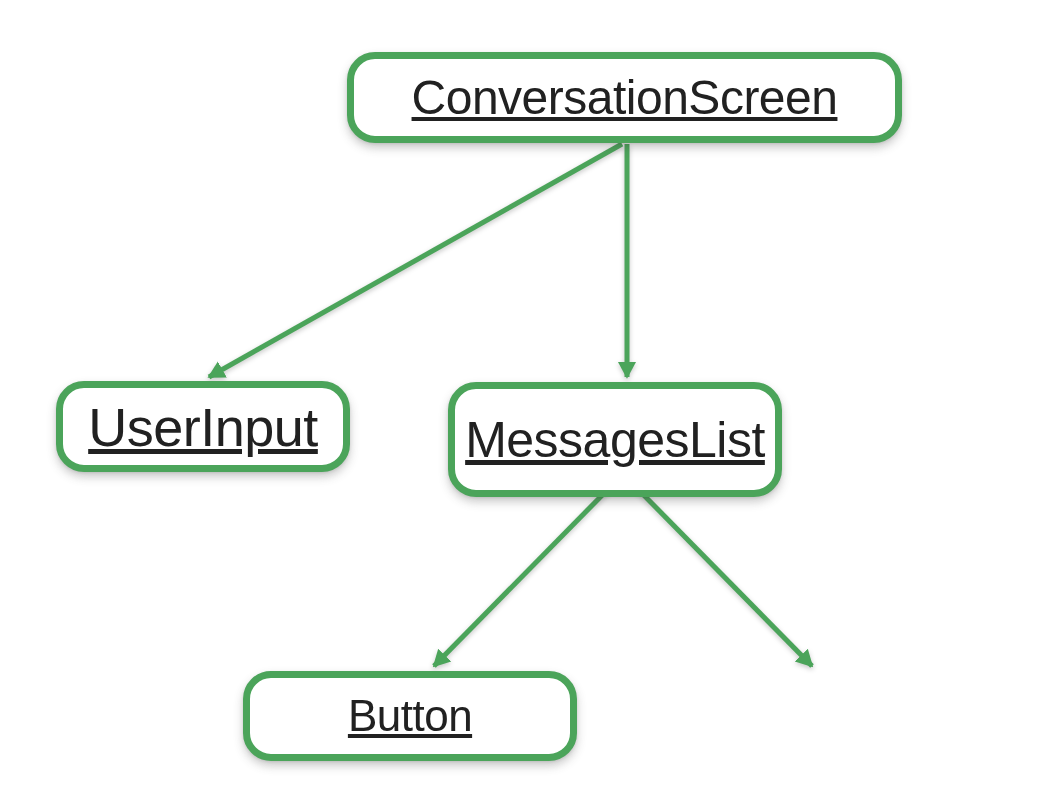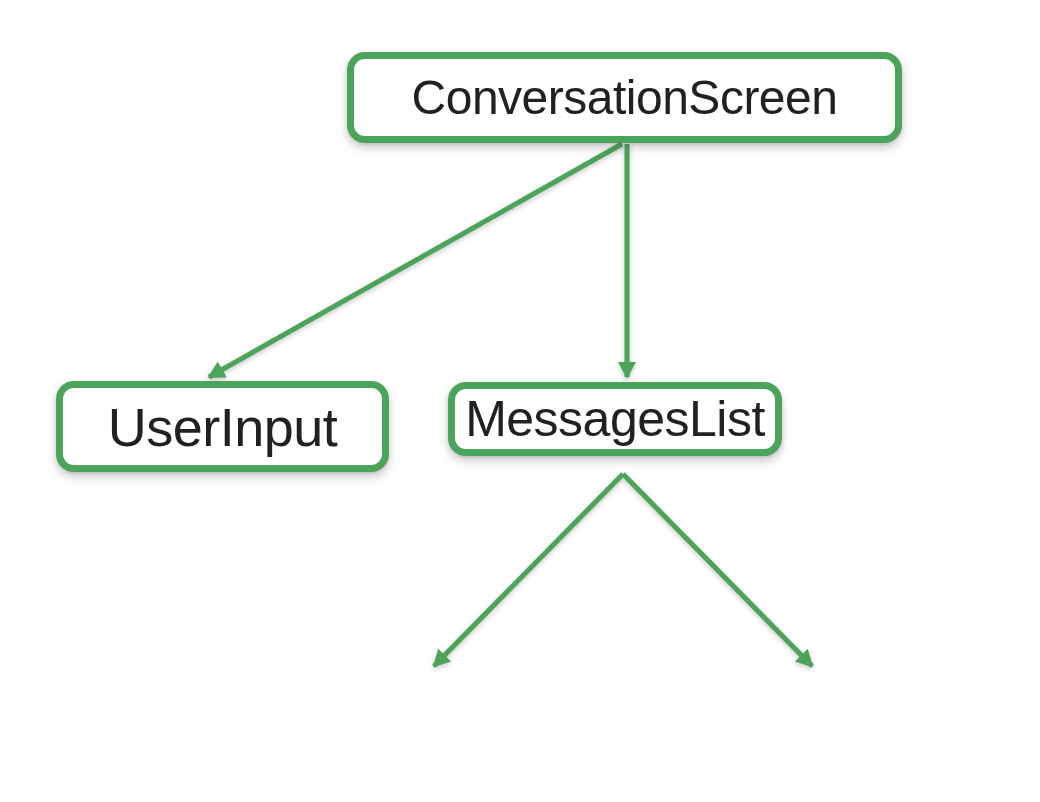--- a/index.html
+++ b/index.html
@@ -24,32 +24,33 @@
   }
   .edges line {
     stroke: var(--accent-green, #4BA45A);
     stroke-width: 5;
   }
   .node {
     position: absolute;
     box-sizing: border-box;
     background: var(--node-fill, #ffffff);
     border: 7px solid var(--accent-green, #4BA45A);
-    border-radius: 18px;
+    border-radius: 28px;
     display: flex;
     align-items: center;
     justify-content: center;
     color: var(--node-text, #212121);
     letter-spacing: -0.5px;
     box-shadow: 0 5px 10px rgba(70,70,70,0.28), 0 1px 3px rgba(0,0,0,0.10);
     white-space: nowrap;
+    text-decoration: underline;
   }
   .node-conversation-screen { left: 347px; top: 52px;  width: 555px; height: 91px; font-size: 48px; }
-  .node-user-input          { left: 56px;  top: 381px; width: 333px; height: 91px; font-size: 54px; }
-  .node-messages-list       { left: 448px; top: 382px; width: 334px; height: 74px; font-size: 50px; }
+  .node-user-input          { left: 56px;  top: 381px; width: 294px; height: 91px; font-size: 54px; }
+  .node-messages-list       { left: 448px; top: 382px; width: 334px; height: 115px; font-size: 50px; }
   .node-button              { left: 243px; top: 671px; width: 334px; height: 90px; font-size: 44px; }
   .node-lazy-column         { left: 662px; top: 671px; width: 336px; height: 90px; font-size: 46px; }
 </style>
 </head>
 <body>
 
 <div class="canvas">
 
   <svg class="edges" viewBox="0 0 1040 802" xmlns="http://www.w3.org/2000/svg" aria-hidden="true">
     <defs>
@@ -68,15 +69,18 @@
   </div>
 
   <div class="node node-user-input">
     <span class="node-label">UserInput</span>
   </div>
 
   <div class="node node-messages-list">
     <span class="node-label">MessagesList</span>
   </div>
 
+  <div class="node node-button">
+    <span class="node-label">Button</span>
+  </div>
 
 
 </div>
 
 </body></html>

